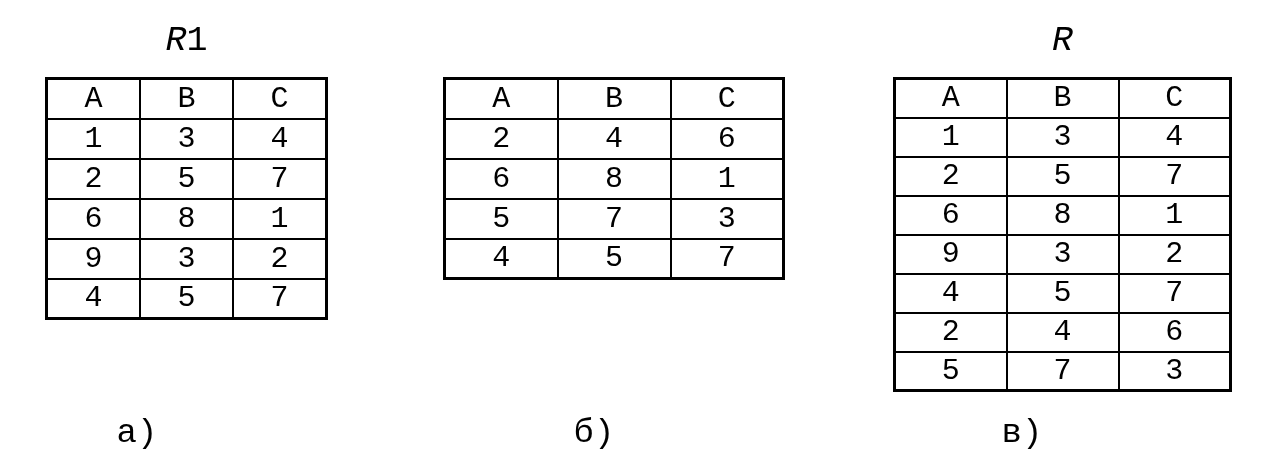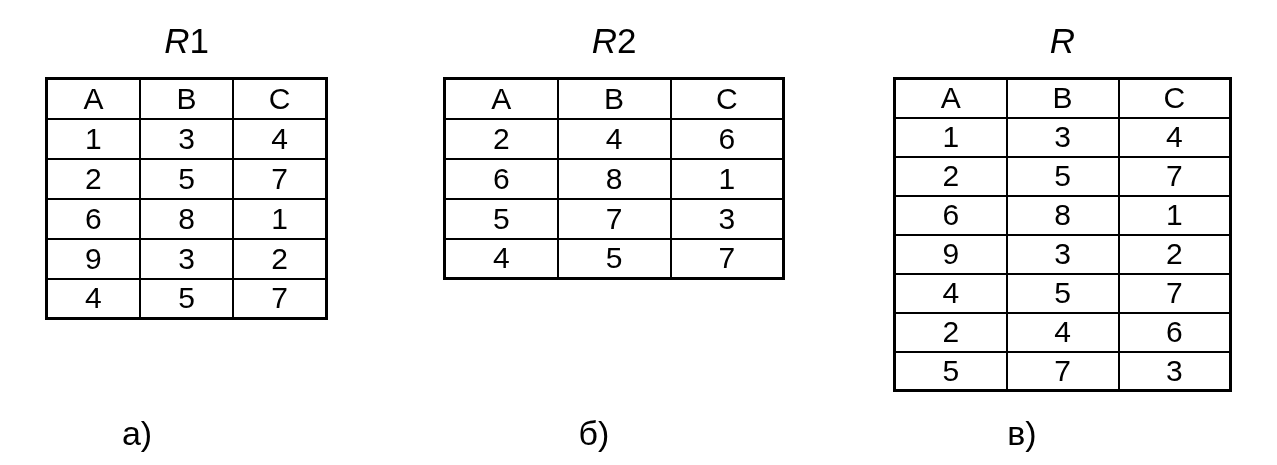--- a/index.html
+++ b/index.html
@@ -2,21 +2,21 @@
 <html><head>
 <meta charset="utf-8">
 <style>
   html, body { margin: 0; padding: 0; }
   .canvas {
     position: relative;
     width: 1277px;
     height: 465px;
     background: #ffffff;
     color: #000000;
-    font-family: Liberation Sans, sans-serif;
+    font-family: Liberation Mono, monospace;
     overflow: hidden;
   }
   .figure { position: absolute; top: 0; height: 465px; }
   #fig-a { left: 45px;  width: 283px; }
   #fig-b { left: 443px; width: 342px; }
   #fig-v { left: 893px; width: 339px; }
 
   .rel-title {
     position: absolute;
     top: 21px;
@@ -106,21 +106,20 @@
             <td>4</td>
             <td>5</td>
             <td>7</td>
           </tr>
         </tbody>
       </table>
     <div class="caption">а)</div>
   </div>
 
   <div class="figure" id="fig-b">
-    <div class="rel-title"><span class="it">R</span><span>2</span></div>
     <table class="rel">
         <thead>
           <tr>
             <th>A</th>
             <th>B</th>
             <th>C</th>
           </tr>
         </thead>
         <tbody>
           <tr>

